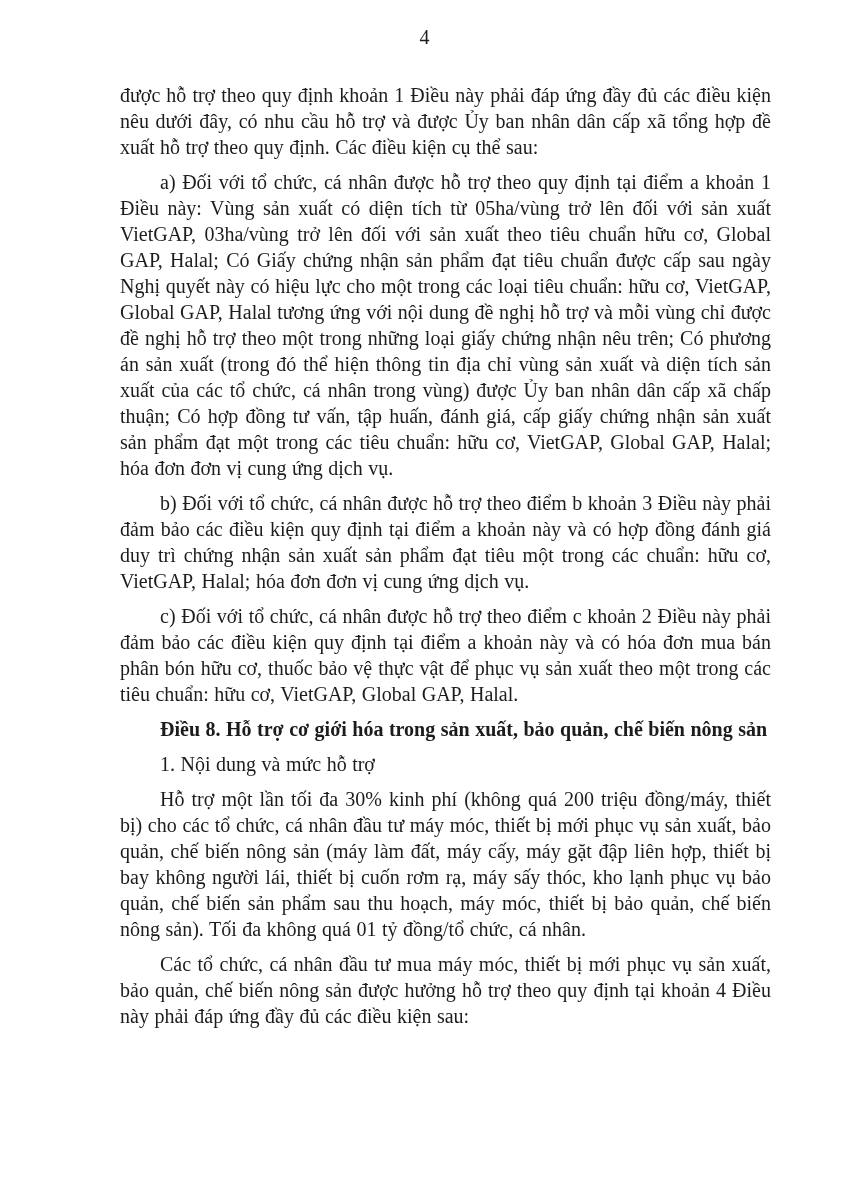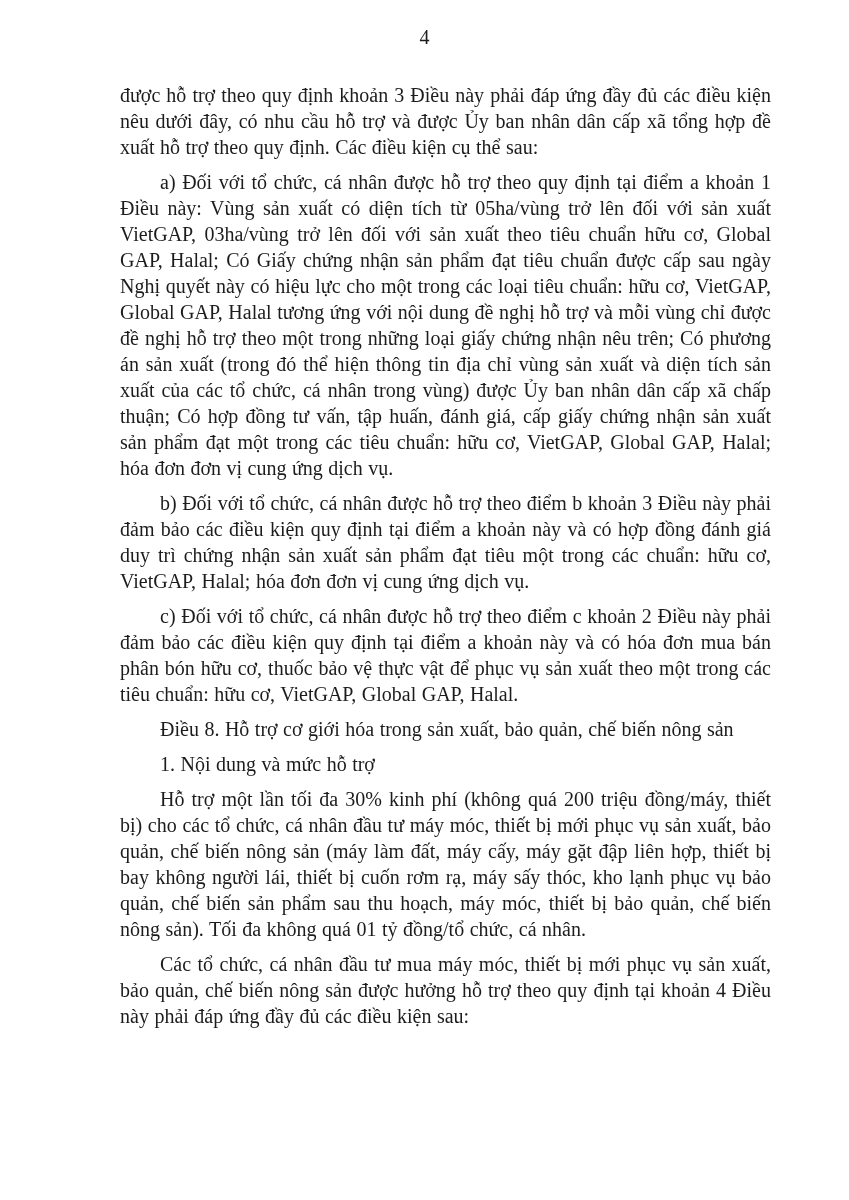--- a/index.html
+++ b/index.html
@@ -37,30 +37,30 @@
     font-size: 20px;
     line-height: 26px;
     text-align: justify;
     text-indent: 40px;
     word-spacing: 0.5px;
   }
   .content p.body-noindent {
     text-indent: 0;
   }
   .content p.heading {
-    font-weight: 400;
+    font-weight: 700;
   }
 </style>
 </head>
 <body>
 
 <div class="page">
   <div class="page-number">4</div>
   <div class="content">
-      <p class="body-noindent">được hỗ trợ theo quy định khoản 3 Điều này phải đáp ứng đầy đủ các điều kiện nêu dưới đây, có nhu cầu hỗ trợ và được Ủy ban nhân dân cấp xã tổng hợp đề xuất hỗ trợ theo quy định. Các điều kiện cụ thể sau:</p>
+      <p class="body-noindent">được hỗ trợ theo quy định khoản 1 Điều này phải đáp ứng đầy đủ các điều kiện nêu dưới đây, có nhu cầu hỗ trợ và được Ủy ban nhân dân cấp xã tổng hợp đề xuất hỗ trợ theo quy định. Các điều kiện cụ thể sau:</p>
       <p class="body">a) Đối với tổ chức, cá nhân được hỗ trợ theo quy định tại điểm a khoản 1 Điều này: Vùng sản xuất có diện tích từ 05ha/vùng trở lên đối với sản xuất VietGAP, 03ha/vùng trở lên đối với sản xuất theo tiêu chuẩn hữu cơ, Global GAP, Halal; Có Giấy chứng nhận sản phẩm đạt tiêu chuẩn được cấp sau ngày Nghị quyết này có hiệu lực cho một trong các loại tiêu chuẩn: hữu cơ, VietGAP, Global GAP, Halal tương ứng với nội dung đề nghị hỗ trợ và mỗi vùng chỉ được đề nghị hỗ trợ theo một trong những loại giấy chứng nhận nêu trên; Có phương án sản xuất (trong đó thể hiện thông tin địa chỉ vùng sản xuất và diện tích sản xuất của các tổ chức, cá nhân trong vùng) được Ủy ban nhân dân cấp xã chấp thuận; Có hợp đồng tư vấn, tập huấn, đánh giá, cấp giấy chứng nhận sản xuất sản phẩm đạt một trong các tiêu chuẩn: hữu cơ, VietGAP, Global GAP, Halal; hóa đơn đơn vị cung ứng dịch vụ.</p>
       <p class="body">b) Đối với tổ chức, cá nhân được hỗ trợ theo điểm b khoản 3 Điều này phải đảm bảo các điều kiện quy định tại điểm a khoản này và có hợp đồng đánh giá duy trì chứng nhận sản xuất sản phẩm đạt tiêu một trong các chuẩn: hữu cơ, VietGAP, Halal; hóa đơn đơn vị cung ứng dịch vụ.</p>
       <p class="body">c) Đối với tổ chức, cá nhân được hỗ trợ theo điểm c khoản 2 Điều này phải đảm bảo các điều kiện quy định tại điểm a khoản này và có hóa đơn mua bán phân bón hữu cơ, thuốc bảo vệ thực vật để phục vụ sản xuất theo một trong các tiêu chuẩn: hữu cơ, VietGAP, Global GAP,  Halal.</p>
       <p class="heading">Điều 8. Hỗ trợ cơ giới hóa trong sản xuất, bảo quản, chế biến nông sản</p>
       <p class="body">1. Nội dung và mức hỗ trợ</p>
       <p class="body">Hỗ trợ một lần tối đa 30% kinh phí (không quá 200 triệu đồng/máy, thiết bị) cho các tổ chức, cá nhân đầu tư máy móc, thiết bị mới phục vụ sản xuất, bảo quản, chế biến nông sản (máy làm đất, máy cấy, máy gặt đập liên hợp, thiết bị bay không người lái, thiết bị cuốn rơm rạ, máy sấy thóc, kho lạnh phục vụ bảo quản, chế biến sản phẩm sau thu hoạch, máy móc, thiết bị bảo quản, chế biến nông sản). Tối đa không quá 01 tỷ đồng/tổ chức, cá nhân.</p>
       <p class="body">Các tổ chức, cá nhân đầu tư mua máy móc, thiết bị mới phục vụ sản xuất, bảo quản, chế biến nông sản được hưởng hỗ trợ theo quy định tại khoản 4 Điều này phải đáp ứng đầy đủ các điều kiện sau:</p>
     </div>
 </div>
 

